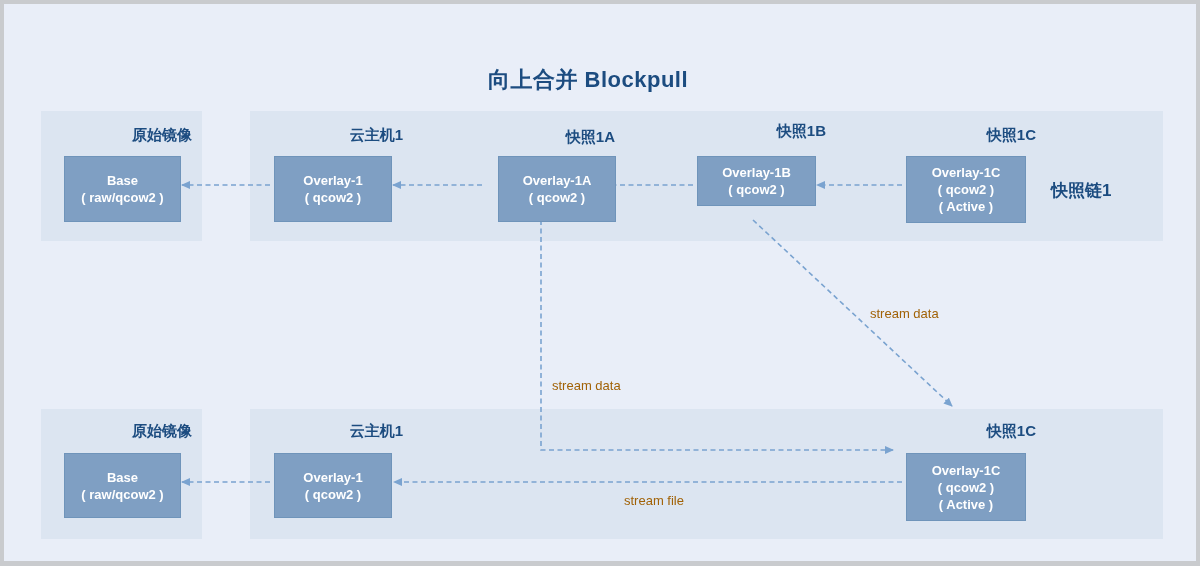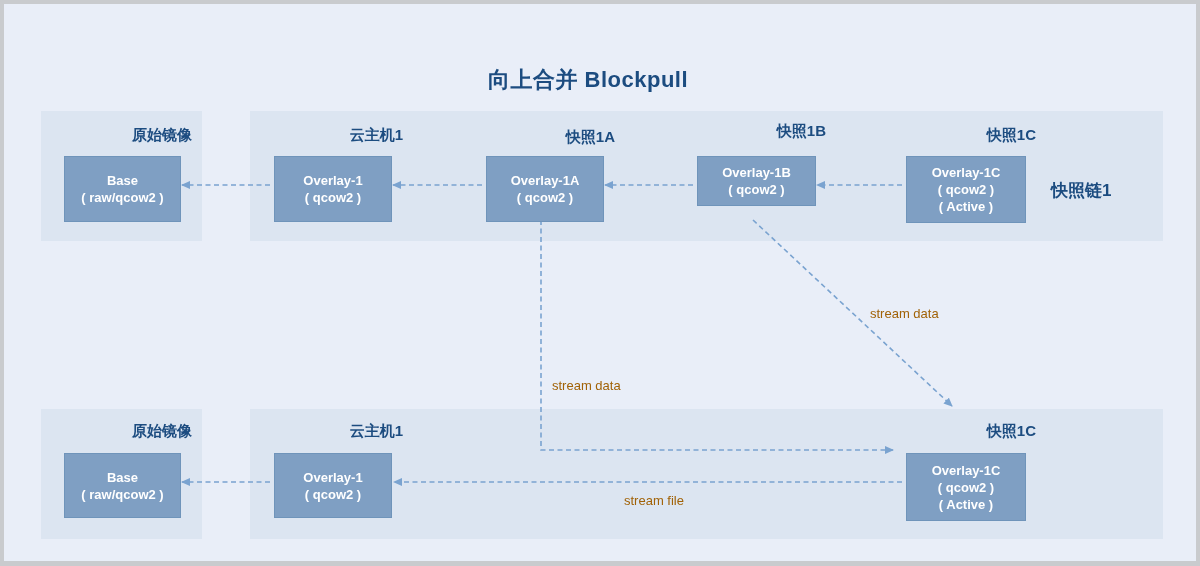--- a/index.html
+++ b/index.html
@@ -128,21 +128,21 @@
   <div class="node-title" style="left:892px; top:122px;">快照1C</div>
 
   <div class="node" style="left:60px;  top:152px; width:117px; height:66px;">
     <span>Base</span>
     <span>( raw/qcow2 )</span>
   </div>
   <div class="node" style="left:270px; top:152px; width:118px; height:66px;">
     <span>Overlay-1</span>
     <span>( qcow2 )</span>
   </div>
-  <div class="node" style="left:482px; top:152px; width:118px; height:66px;">
+  <div class="node" style="left:494px; top:152px; width:118px; height:66px;">
     <span>Overlay-1A</span>
     <span>( qcow2 )</span>
   </div>
   <div class="node" style="left:693px; top:152px; width:119px; height:50px;">
     <span>Overlay-1B</span>
     <span>( qcow2 )</span>
   </div>
   <div class="node" style="left:902px; top:152px; width:120px; height:67px;">
     <span>Overlay-1C</span>
     <span>( qcow2 )</span>

